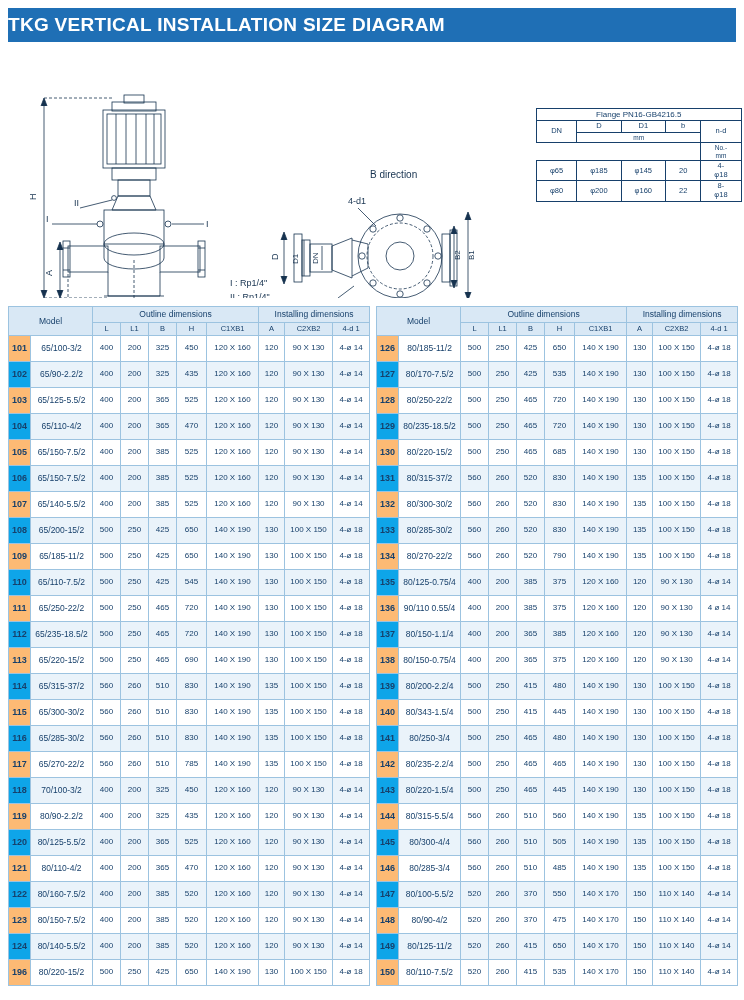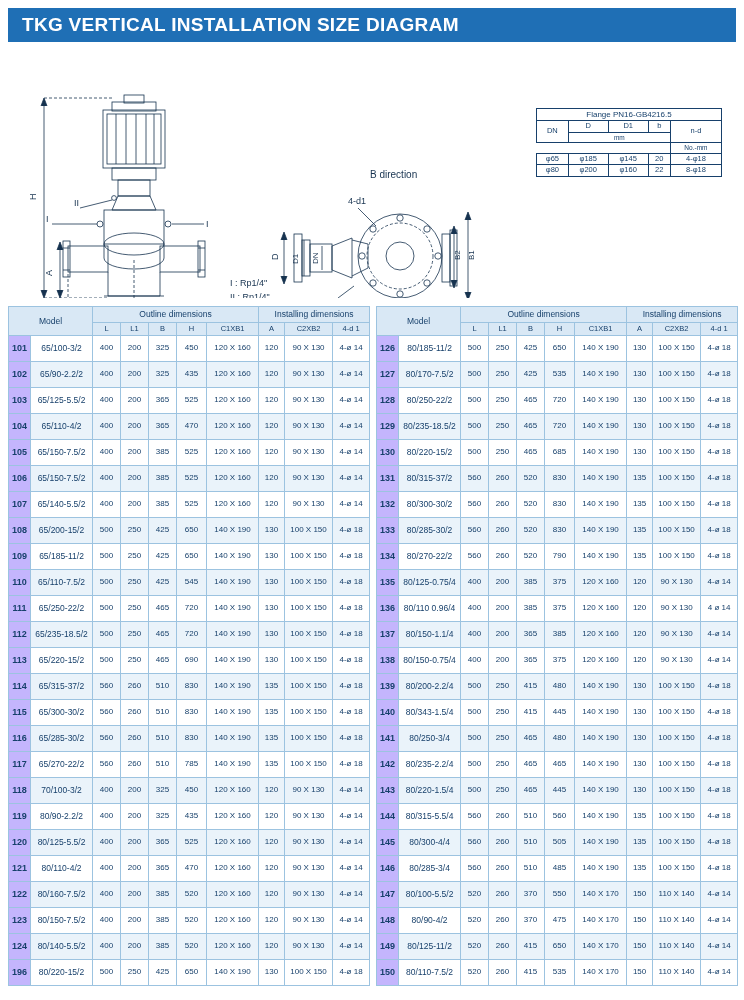--- a/index.html
+++ b/index.html
@@ -23,21 +23,20 @@
     width: 728px; height: 34px;
     background: #1f6fb5;
     display: flex;
     align-items: center;
   }
   .header-bar .title {
     color: #ffffff;
     font-size: 19px;
     font-weight: bold;
     letter-spacing: 0.3px;
-    padding-left: 14px;
   }
 
   
   .diagram {
     position: absolute;
     left: 8px; top: 48px;
     width: 728px; height: 250px;
     background: #ffffff;
   }
   .diagram svg { display: block; }
@@ -47,21 +46,21 @@
     position: absolute;
     left: 528px; top: 60px;
     width: 186px;
     border-collapse: collapse;
     font-size: 7.5px;
     color: #17406b;
   }
   .flange-table td, .flange-table th {
     border: 1px solid #17406b;
     text-align: center;
-    padding: 1px 1px;
+    padding: 1px 13px;
     font-weight: normal;
     line-height: 1.15;
   }
   .flange-table .ft-title { font-size: 8px; }
   .flange-table .small { font-size: 6.5px; }
 
   
   .tables {
     position: absolute;
     left: 8px; top: 306px;
@@ -90,22 +89,22 @@
     color: #17406b;
     font-size: 8px;
     height: 16px;
   }
   table.spec thead th.grp { font-size: 8.5px; }
   table.spec thead th.sub { font-size: 7.5px; height: 13px; }
   table.spec tbody td.idx { font-weight: bold; font-size: 9px; }
   table.spec tbody td.model { font-size: 8.5px; white-space: nowrap; }
   table.spec tbody tr.alt td { background: #eaf3fa; }
   table.spec tbody tr td { background: #ffffff; }
-  table.spec tbody tr.alt td.idx { background: #c4b5fd; }
-  table.spec tbody tr td.idx { background: #c4b5fd; }
+  table.spec tbody tr.alt td.idx { background: #0ea5e9; }
+  table.spec tbody tr td.idx { background: #fdba74; }
 
   .col-idx   { width: 22px; }
   .col-model { width: 62px; }
   .col-l     { width: 28px; }
   .col-l1    { width: 28px; }
   .col-b     { width: 28px; }
   .col-h     { width: 30px; }
   .col-c1    { width: 52px; }
   .col-a     { width: 26px; }
   .col-c2    { width: 48px; }
@@ -769,21 +768,21 @@
             <td>200</td>
             <td>385</td>
             <td>375</td>
             <td>120 X 160</td>
             <td>120</td>
             <td>90 X 130</td>
             <td>4-ø 14</td>
           </tr>
           <tr>
             <td class="idx">136</td>
-            <td class="model">80/110 0.96/4</td>
+            <td class="model">90/110 0.55/4</td>
             <td>400</td>
             <td>200</td>
             <td>385</td>
             <td>375</td>
             <td>120 X 160</td>
             <td>120</td>
             <td>90 X 130</td>
             <td>4 ø 14</td>
           </tr>
           <tr class="alt">

